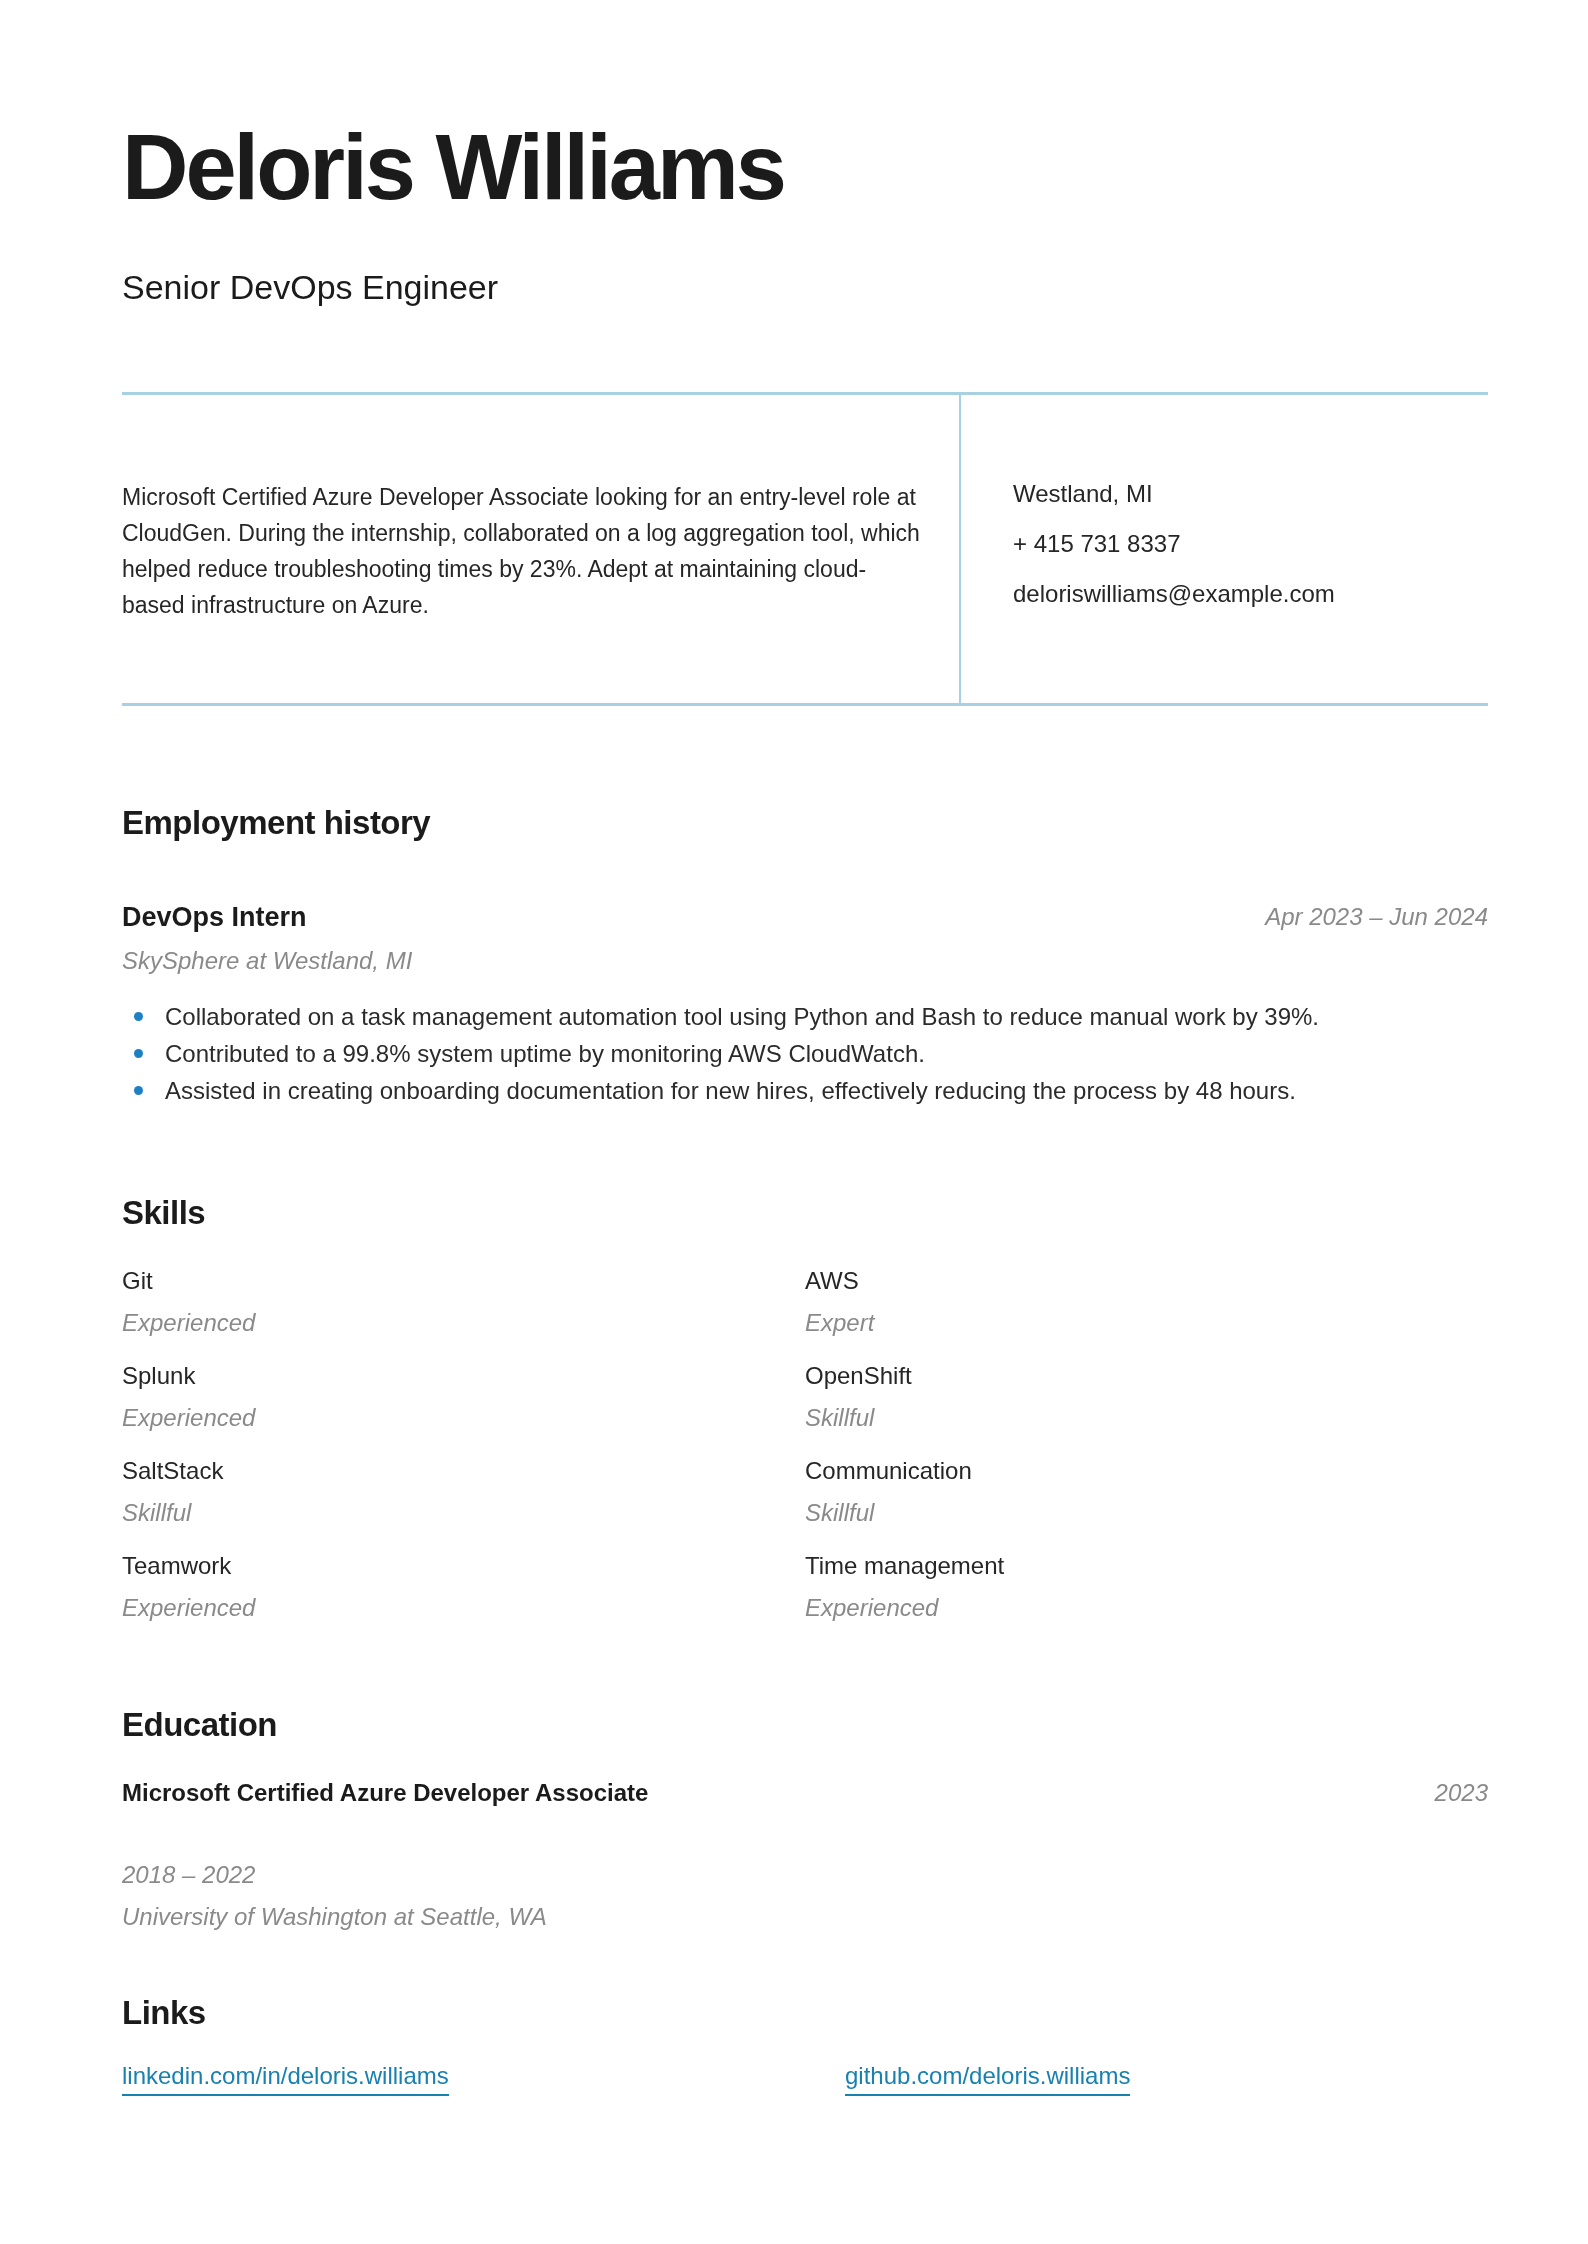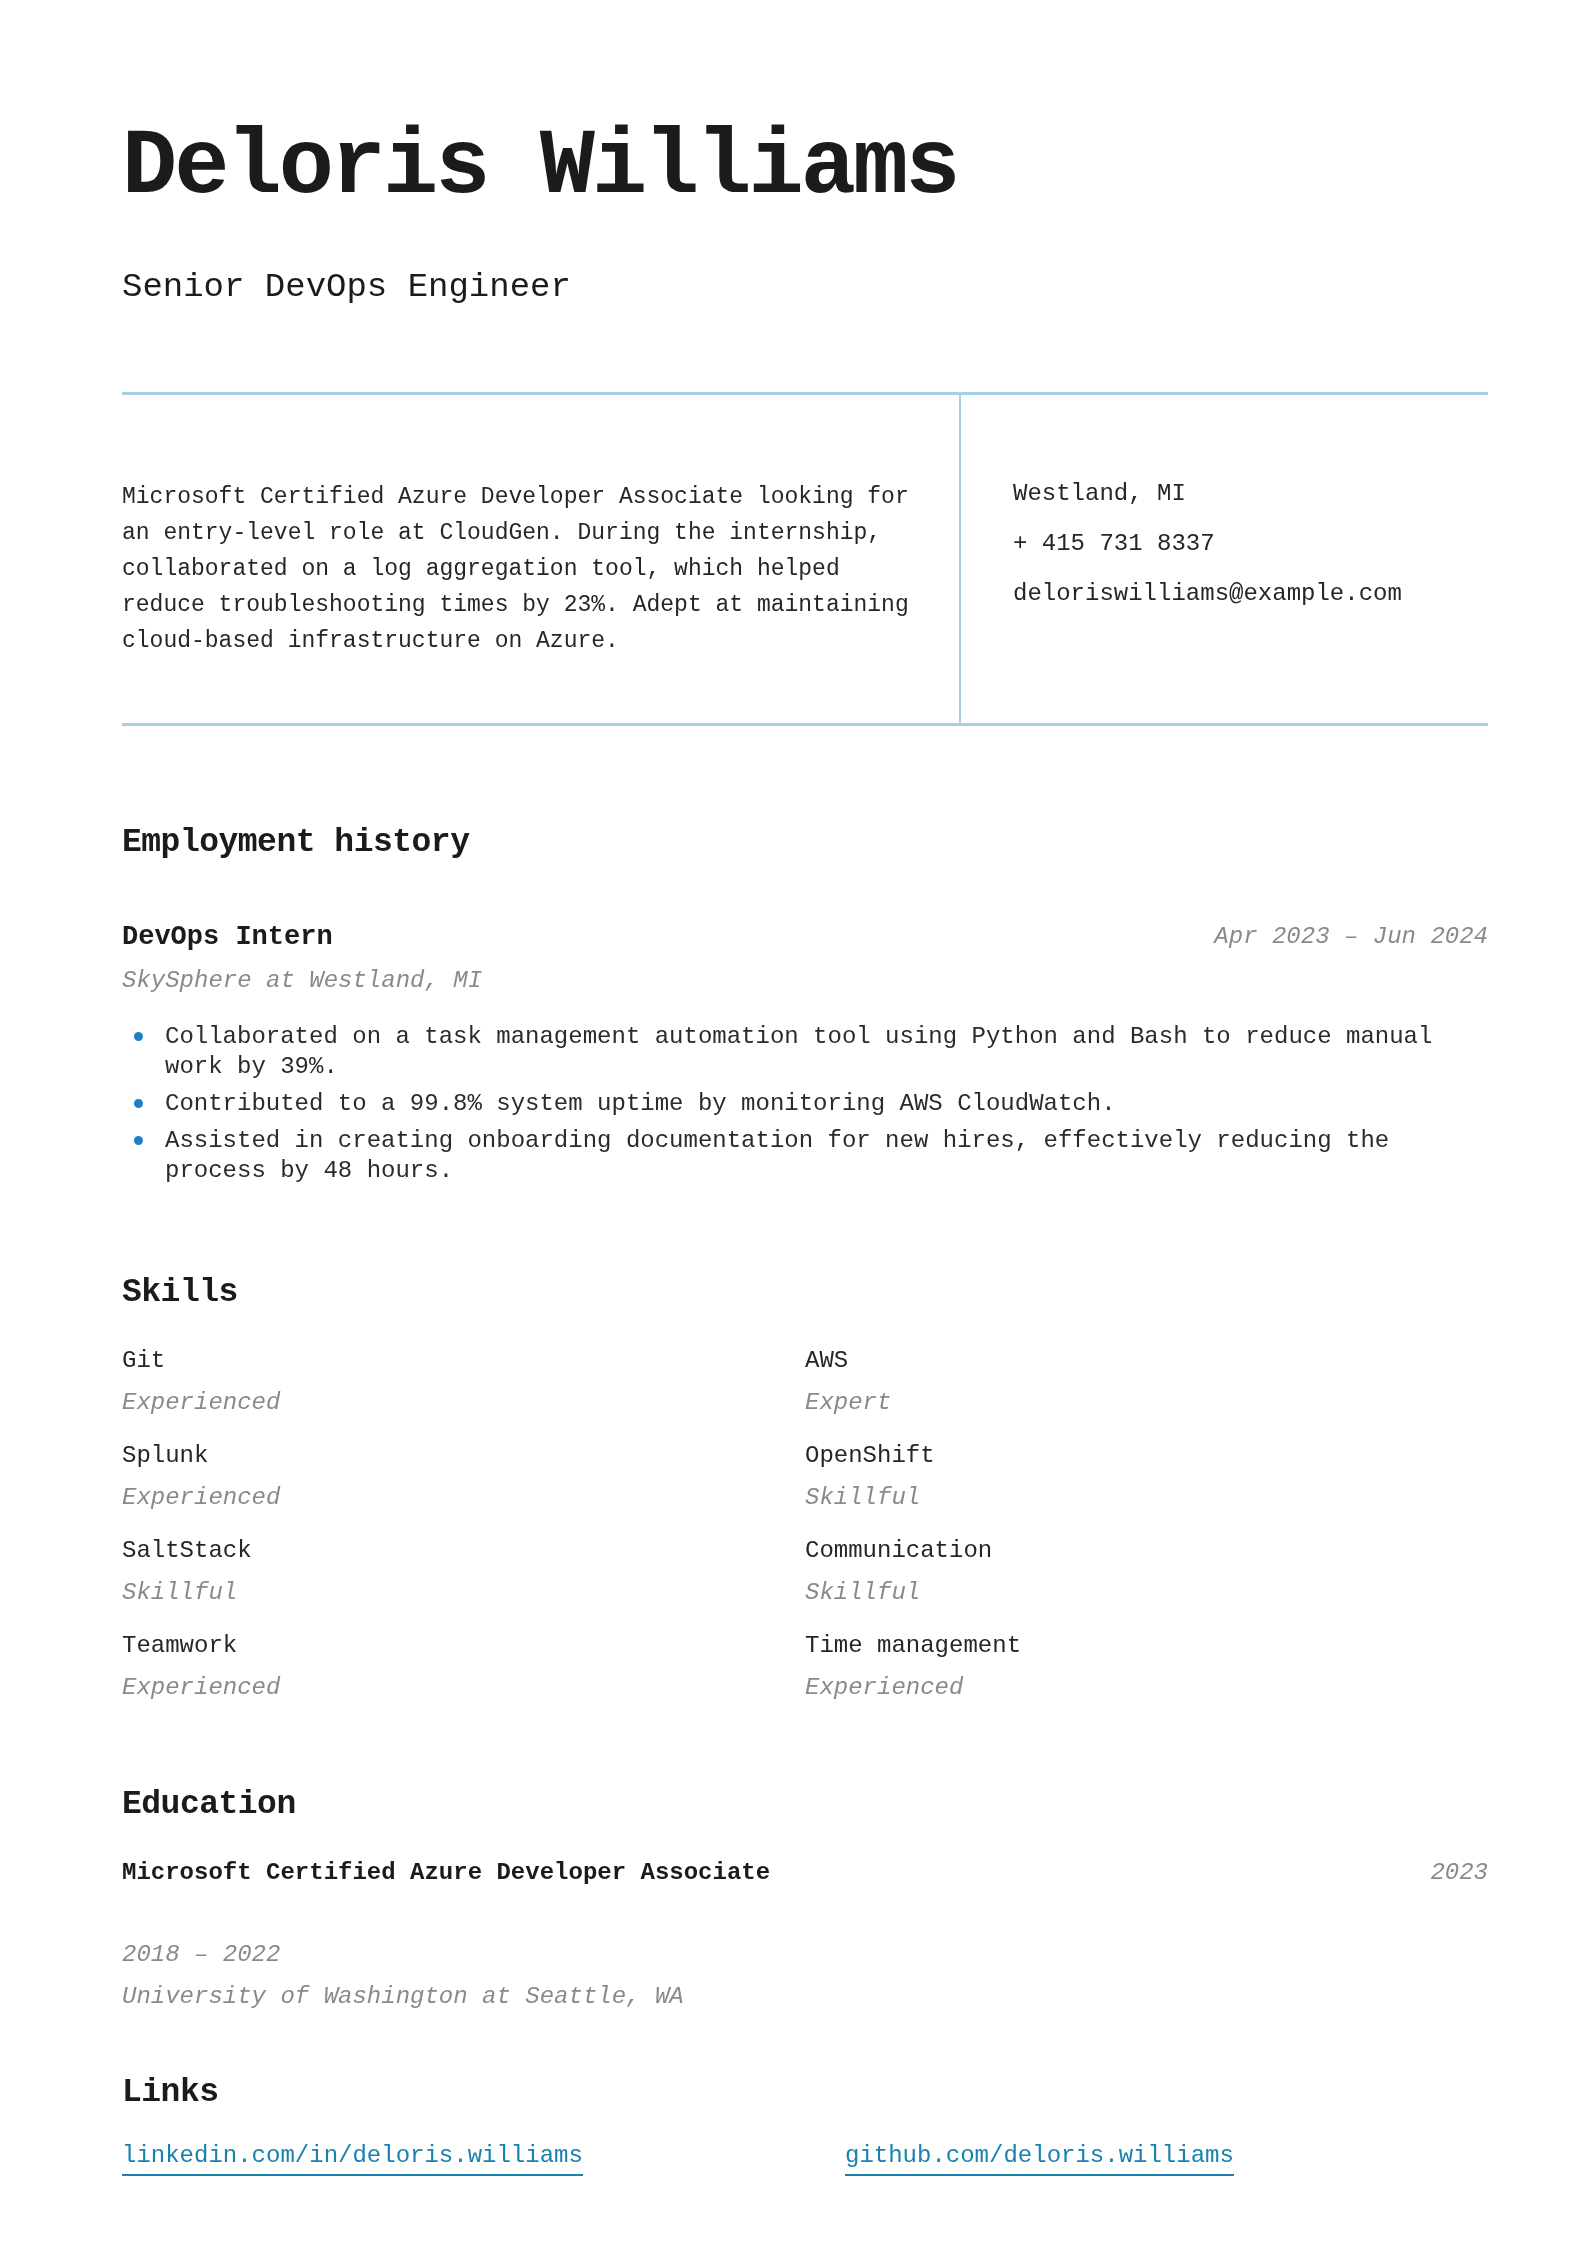--- a/index.html
+++ b/index.html
@@ -15,21 +15,20 @@
     font-family:"Liberation Sans","DejaVu Sans",sans-serif;
     color:var(--text,#1b1b1b);
     -webkit-font-smoothing:antialiased;
   }
   .page{
     box-sizing:border-box;
     width:1588px;height:2244px;
     padding:110px 100px 0 122px;
     background:#fff;
     position:relative;
-    font-family:Liberation Mono, monospace;
   }
   h1.name{
     margin:14px 0 0 0;
     font-size:92px;
     line-height:0.95;
     font-weight:bold;
     letter-spacing:-3px;
     color:var(--text,#1b1b1b);
   }
   .subtitle{
@@ -61,21 +60,21 @@
   .summary-right{
     box-sizing:border-box;
     padding:84px 0 78px 52px;
   }
   .contact-line{
     font-size:24px;
     line-height:30px;
     margin-bottom:20px;
     color:#262626;
   }
-  .contact-line:last-child{margin-bottom:6px;}
+  .contact-line:last-child{margin-bottom:16px;}
   
   h2.section{
     margin:0;
     font-size:33px;
     line-height:42px;
     font-weight:bold;
     letter-spacing:-0.5px;
   }
   h2.employment{margin-top:96px;}
   h2.skills{margin-top:86px;}

